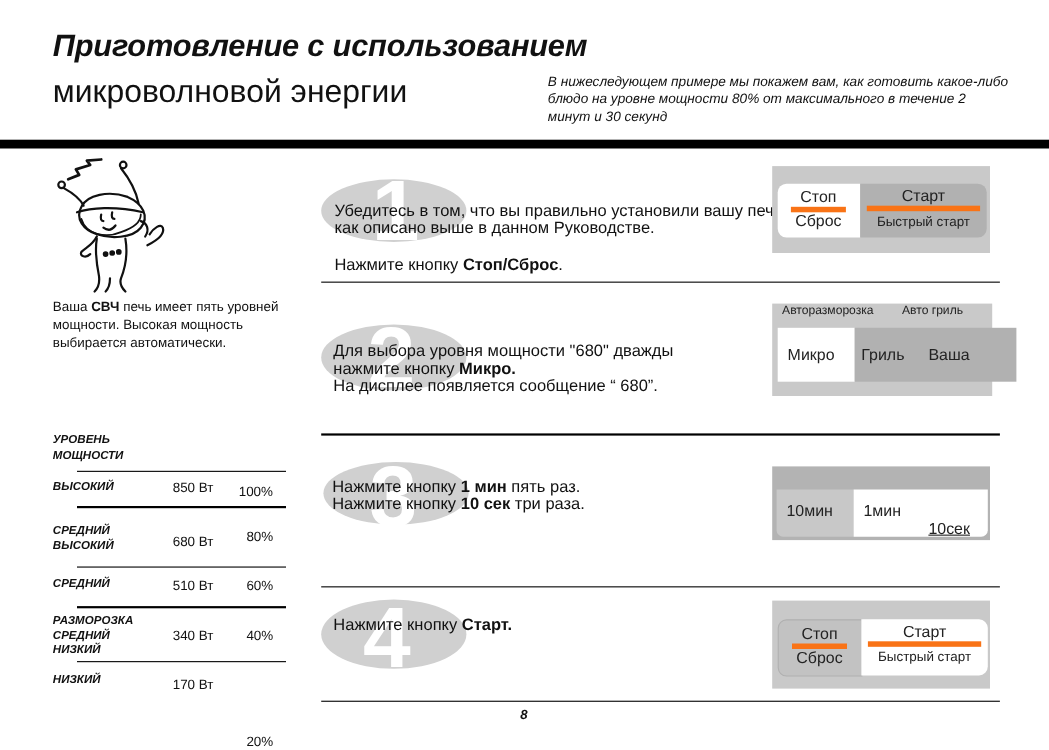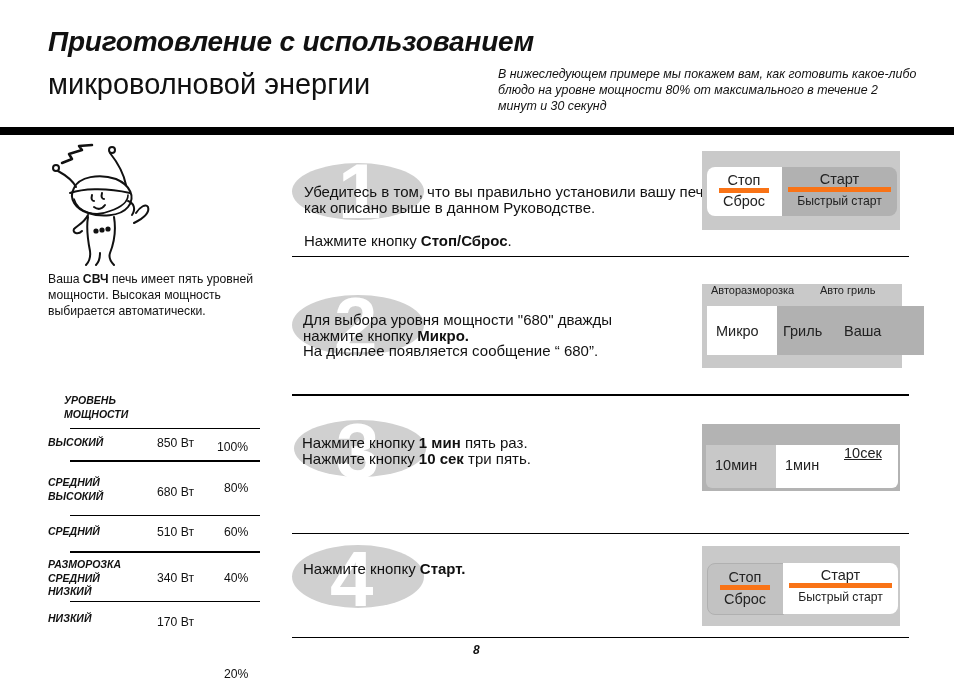--- a/index.html
+++ b/index.html
@@ -11,21 +11,21 @@
   .title2 { left:48px; top:68px; font-size:29px; font-weight:normal; white-space:nowrap; }
   .intro { left:498px; top:66px; width:420px; font-size:12.4px; font-style:italic; line-height:16px; }
 
   .topbar { left:0; top:127px; width:954px; height:8px; background:#000; }
 
   .mascot { left:44px; top:143px; width:110px; height:125px; }
 
   .info { left:48px; top:271px; width:230px; font-size:12.2px; line-height:16px; }
   .info b { font-weight:bold; }
 
-  .tbl-head { left:48px; top:393px; font-size:10.5px; font-weight:bold; font-style:italic; line-height:14px;margin-left:16px; }
+  .tbl-head { left:48px; top:393px; font-size:10.5px; font-weight:bold; font-style:italic; line-height:14px; }
   .pl-label { left:48px; font-size:10.5px; font-weight:bold; font-style:italic; line-height:13.5px; }
   .pl-watts { left:157px; font-size:12.2px; }
   .pl-pct { font-size:12.2px; }
   .hline { left:70px; width:190px; background:#000; }
 
   .step-sep { left:292px; width:617px; background:#000; }
 
   .step-num { font-family:"Liberation Sans", sans-serif; font-weight:bold; font-size:78px; color:#fff; line-height:1; }
   .oval { border-radius:50%; background:#d0d0d0; }
 
@@ -139,47 +139,47 @@
 
 <div class="abs oval" style="left:292px;top:295px;width:132px;height:60px;"></div>
 <div class="abs step-num" style="left:334px;top:286px;">2</div>
 <div class="abs step-text" style="left:303px;top:312px;">
   <div>Для выбора уровня мощности "680"  дважды</div>
   <div><span>нажмите кнопку </span><b>Микро.</b></div>
   <div>На дисплее появляется сообщение “ 680”.</div>
 </div>
 <div class="abs step-sep" style="top:394px;height:2px;"></div>
 
-<div class="abs panel" style="left:702px;top:284px;width:200px;height:84px;">
+<div class="abs panel" style="left:702px;top:276px;width:200px;height:84px;">
   <div class="abs psmall" style="left:9px;top:0px;font-size:11px;">Авторазморозка</div>
   <div class="abs psmall" style="left:118px;top:0px;font-size:11px;">Авто гриль</div>
   <div class="abs seg-white" style="left:5px;top:22px;width:70px;height:49px;">
     <div class="abs ptxt" style="left:9px;top:17px;">Микро</div>
   </div>
   <div class="abs seg-gray" style="left:75px;top:22px;width:124px;height:49px;padding-left:23px;">
     <div class="abs ptxt" style="left:6px;top:17px;">Гриль</div>
     <div class="abs ptxt" style="left:67px;top:17px;">Ваша</div>
   </div>
 </div>
 
 <div class="abs oval" style="left:294px;top:420px;width:132px;height:57px;"></div>
 <div class="abs step-num" style="left:336px;top:412px;">3</div>
 <div class="abs step-text" style="left:302px;top:435px;">
   <div><span>Нажмите кнопку </span><b>1 мин</b><span> пять раз.</span></div>
-  <div><span>Нажмите кнопку </span><b>10 сек</b><span> три пять.</span></div>
+  <div><span>Нажмите кнопку </span><b>10 сек</b><span> три раза.</span></div>
 </div>
 <div class="abs step-sep" style="top:533px;height:1px;"></div>
 
 <div class="abs" style="left:702px;top:424px;width:198px;height:67px;background:#b3b3b3;">
   <div class="abs" style="left:4px;top:21px;width:70px;height:43px;background:#c8c8c8;border-radius:0 0 0 6px;">
     <div class="abs ptxt" style="left:9px;top:12px;">10мин</div>
   </div>
   <div class="abs seg-white" style="left:74px;top:21px;width:122px;height:43px;border-radius:0 0 6px 0;">
     <div class="abs ptxt" style="left:9px;top:12px;">1мин</div>
-    <div class="abs ptxt" style="left:68px;top:0;text-decoration:underline;">10сек</div>
+    <div class="abs ptxt" style="left:68px;top:28px;text-decoration:underline;">10сек</div>
   </div>
 </div>
 
 <div class="abs oval" style="left:292px;top:545px;width:132px;height:63px;"></div>
 <div class="abs step-num" style="left:330px;top:540px;">4</div>
 <div class="abs step-text" style="left:303px;top:561px;">
   <div><span>Нажмите кнопку </span><b>Старт.</b></div>
 </div>
 <div class="abs step-sep" style="top:637px;height:1px;"></div>
 

